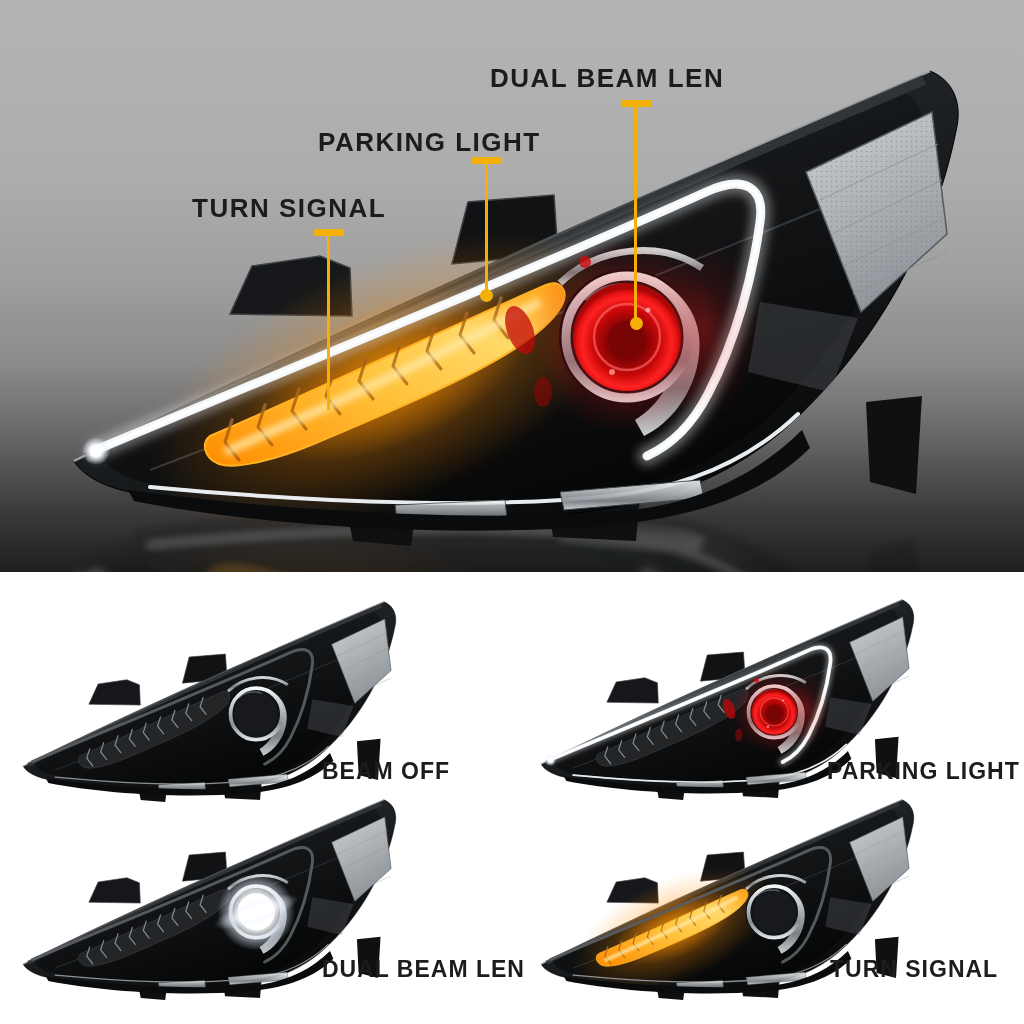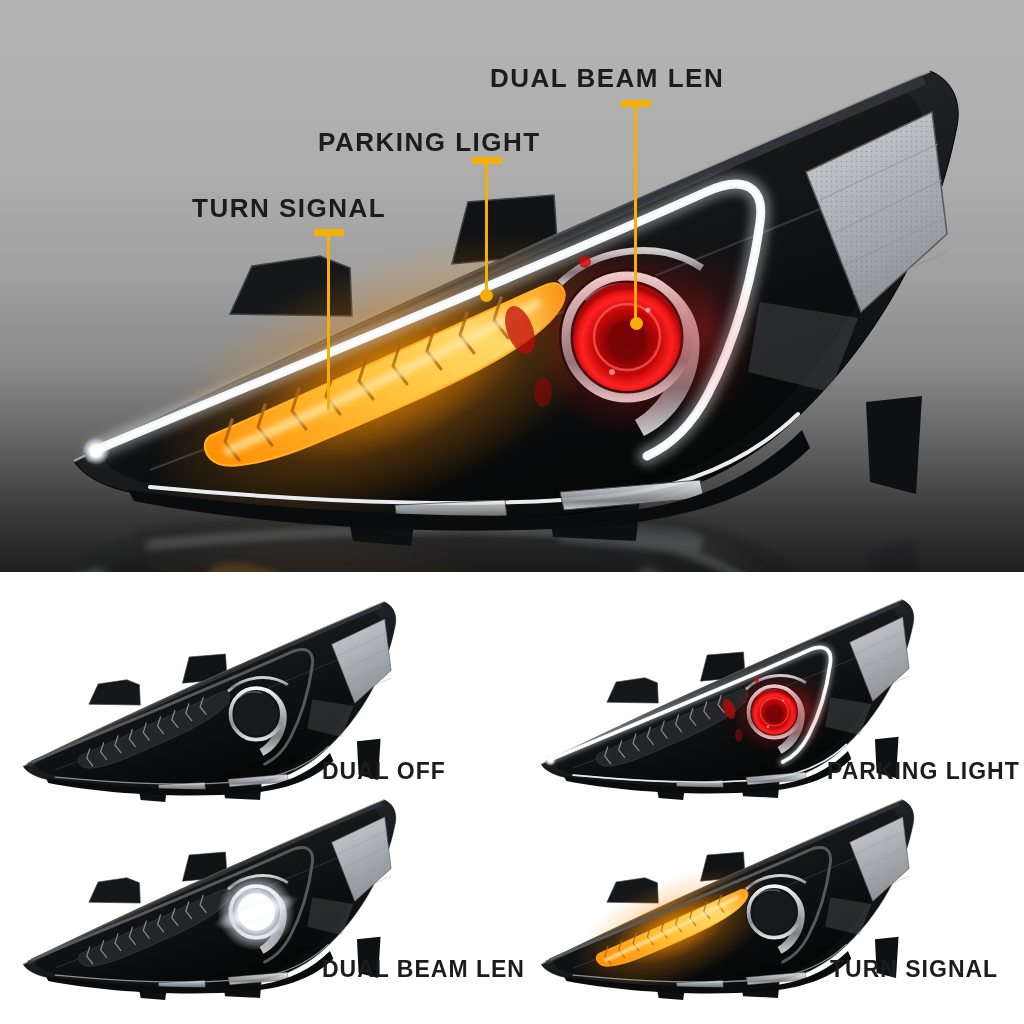--- a/index.html
+++ b/index.html
@@ -240,21 +240,21 @@
       <div class="marker-line"></div>
       <div class="marker-dot"></div>
     </div>
   </div>
 
   <div class="panel">
     <div class="variant v1">
       <svg class="hl" viewBox="68 62 894 484" data-state="off">
           <use href="#headlamp"></use>
         </svg>
-      <div class="variant-label">DUAL OFF</div>
+      <div class="variant-label">BEAM OFF</div>
     </div>
     <div class="variant v2">
       <svg class="hl" viewBox="68 62 894 484" data-state="parking">
           <use href="#headlamp"></use>
         </svg>
       <div class="variant-label">PARKING LIGHT</div>
     </div>
     <div class="variant v3">
       <svg class="hl" viewBox="68 62 894 484" data-state="beam">
           <use href="#headlamp"></use>

